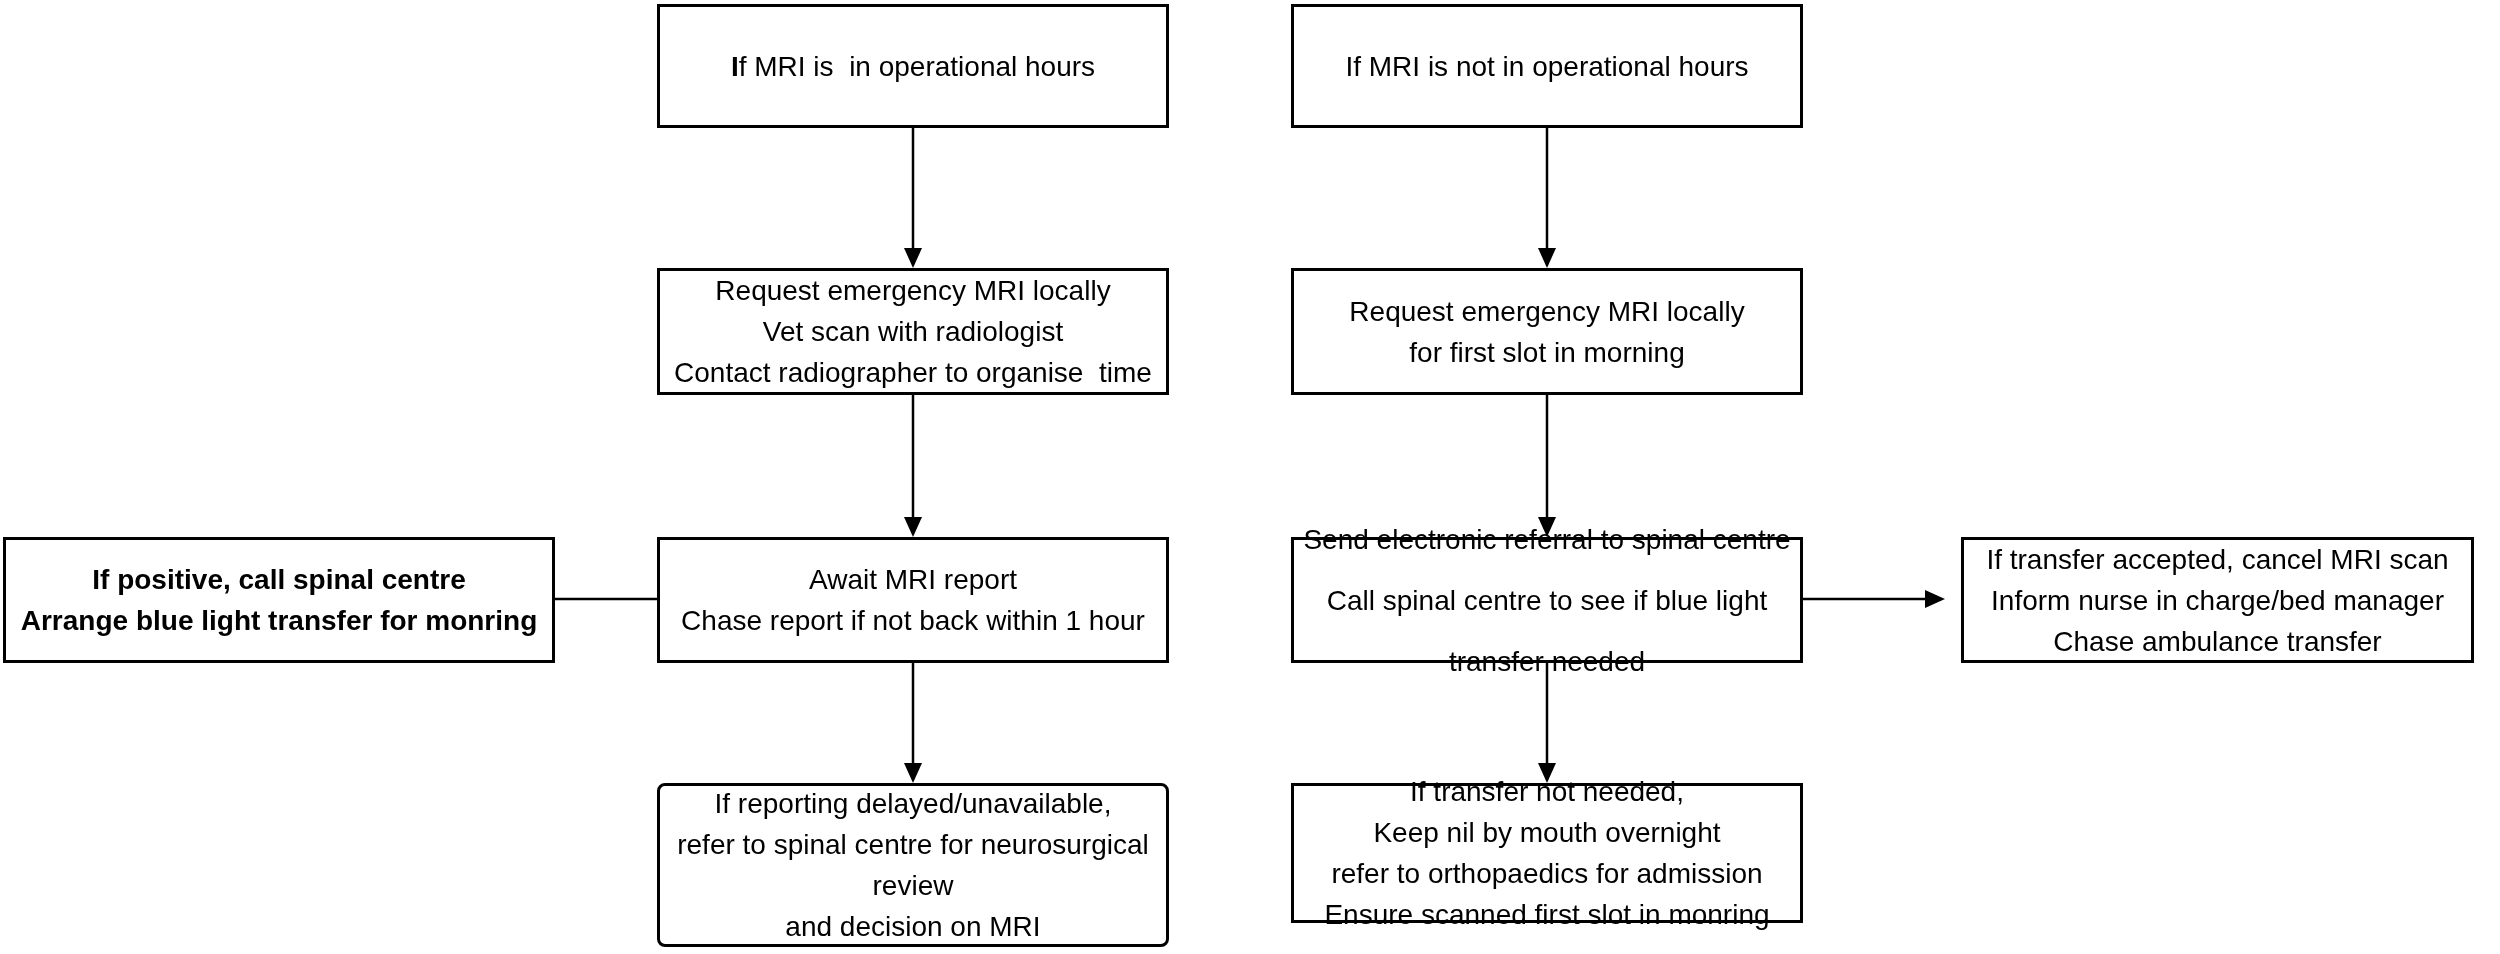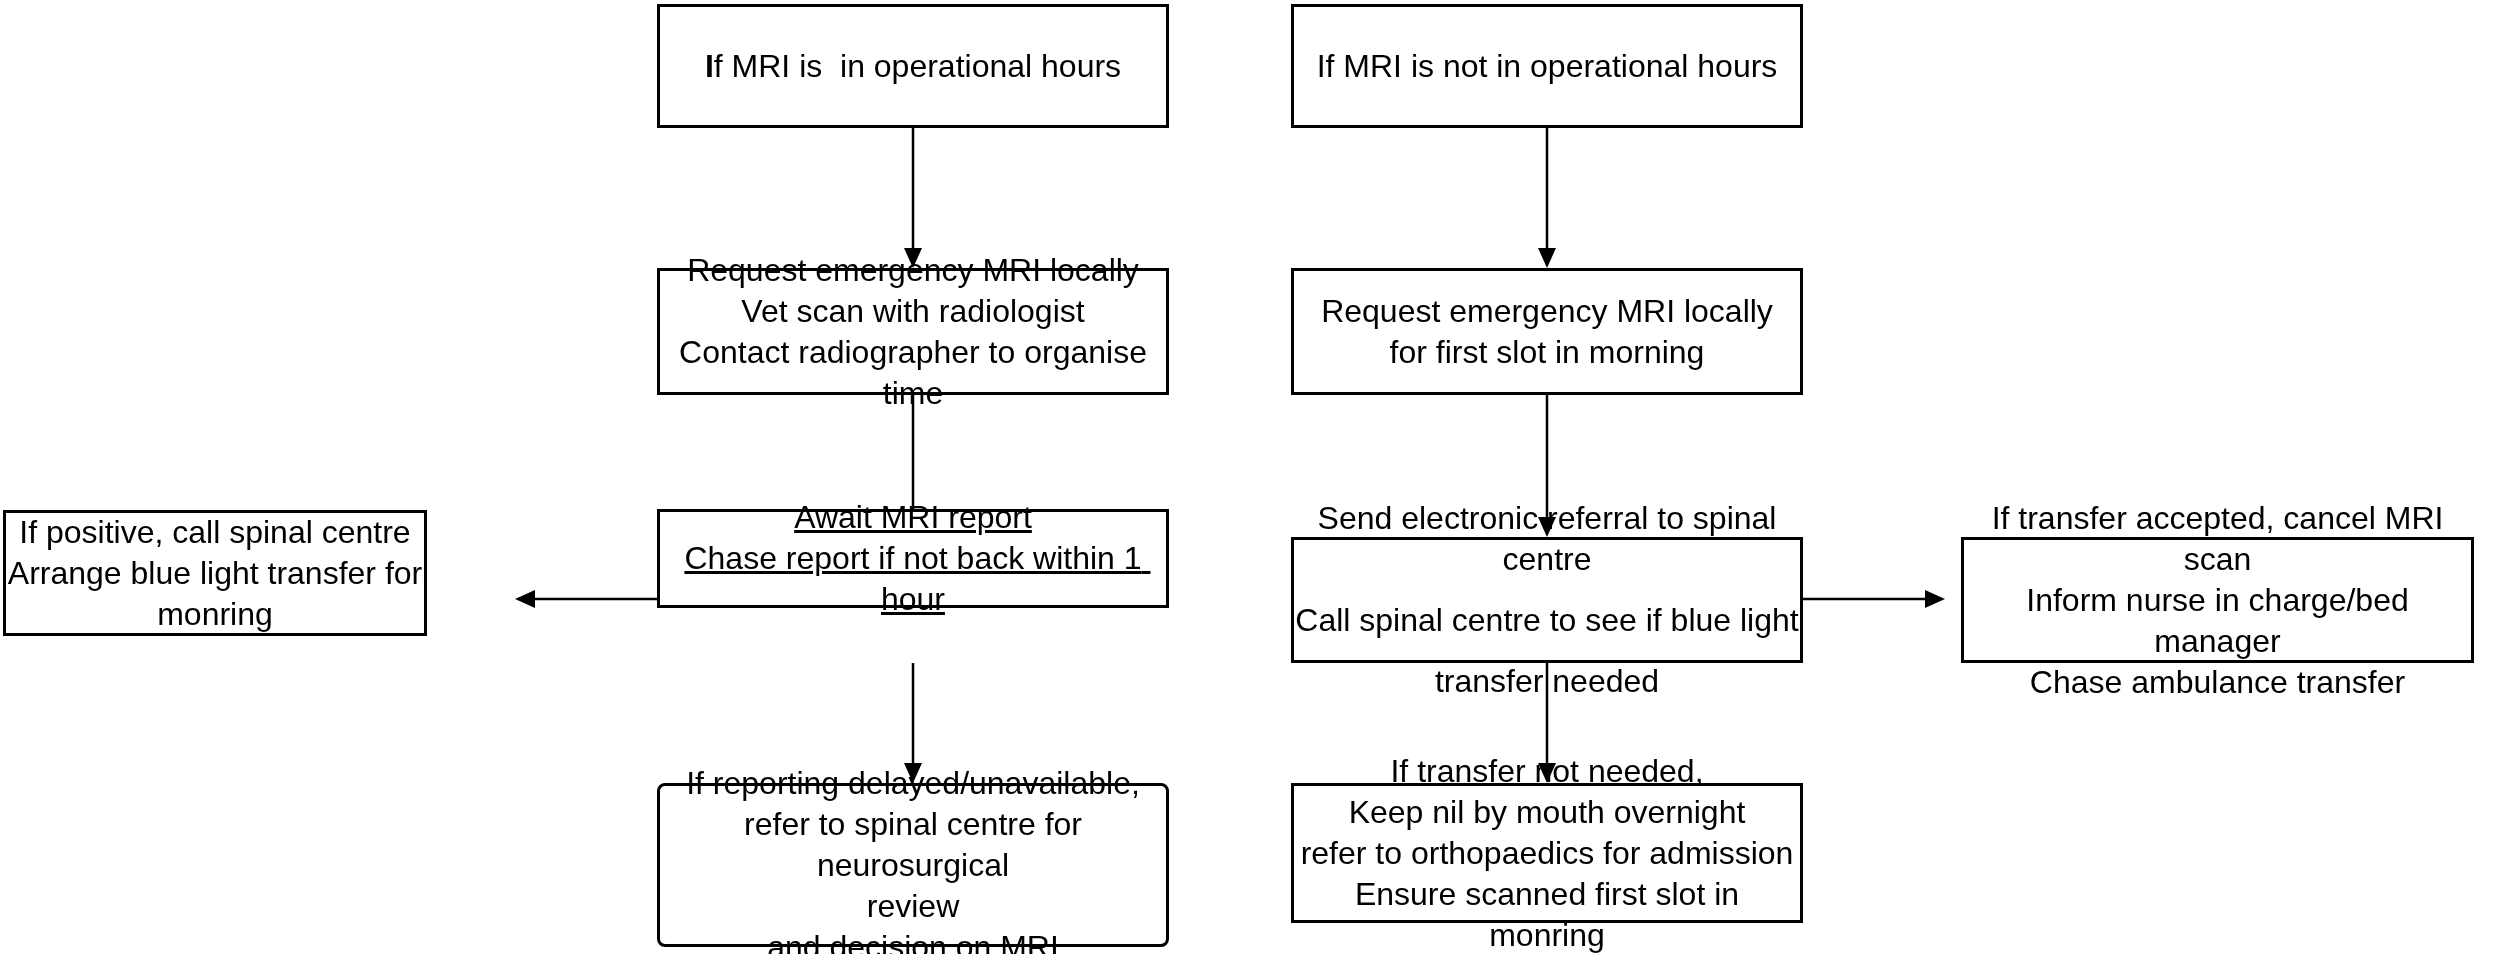--- a/index.html
+++ b/index.html
@@ -13,38 +13,38 @@
   }
   .node {
     position: absolute;
     box-sizing: border-box;
     border: 3px solid #000000;
     background: #ffffff;
     display: flex;
     flex-direction: column;
     justify-content: center;
     align-items: center;
-    font-size: 32px;
+    font-size: 28px;
     line-height: 41px;
     text-align: center;
   }
   .node .line {
     display: block;
     white-space: pre-wrap; 
   }
   
   .fl-bold::first-letter { font-weight: bold; }
 
   
   .b1  { left: 657px;  top: 4px;   width: 512px; height: 124px; }
   .b2  { left: 1291px; top: 4px;   width: 512px; height: 124px; }
   .b3  { left: 657px;  top: 268px; width: 512px; height: 127px; }
   .b4  { left: 1291px; top: 268px; width: 512px; height: 127px; }
-  .b5  { left: 3px;    top: 510px; width: 424px; height: 126px; }
-  .b6  { left: 657px;  top: 509px; width: 512px; height: 99px; text-decoration: underline; }
+  .b5  { left: 3px;    top: 537px; width: 552px; height: 126px; font-weight: bold; }
+  .b6  { left: 657px;  top: 537px; width: 512px; height: 126px; }
   .b7  { left: 1291px; top: 537px; width: 512px; height: 126px; gap: 20px; }
   .b8  { left: 1945px; top: 537px; width: 513px; height: 126px; margin-left: 16px; }
   .b9  { left: 657px;  top: 783px; width: 512px; height: 164px; border-radius: 8px; }
   .b10 { left: 1291px; top: 783px; width: 512px; height: 140px; }
 
   svg.arrows {
     position: absolute;
     left: 0; top: 0;
     width: 2500px;
     height: 954px;

